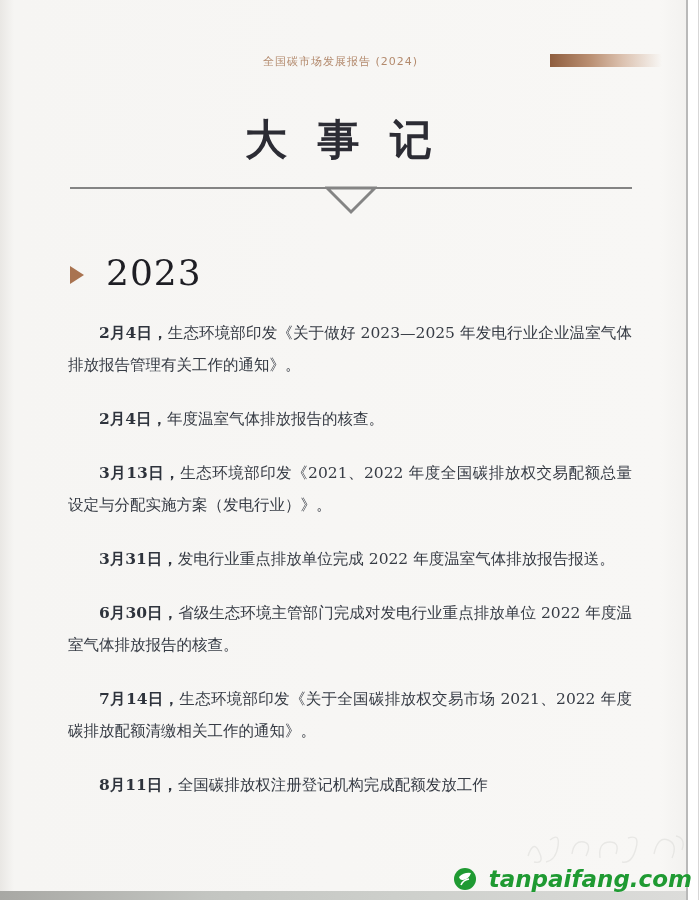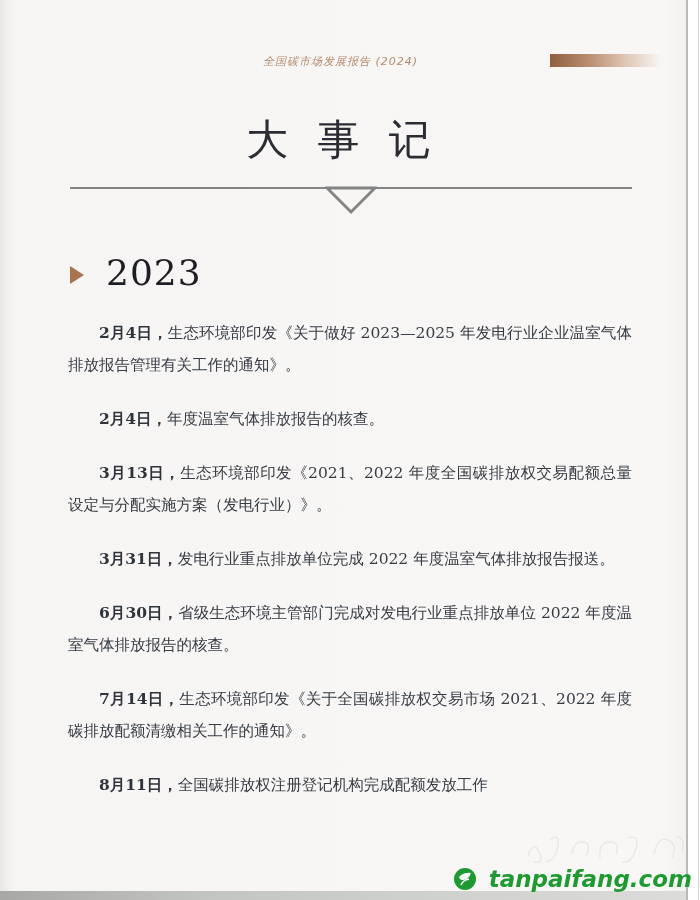--- a/index.html
+++ b/index.html
@@ -27,32 +27,31 @@
   .running-header {
     position: absolute; top: 52px; right: 20px; left: 0;
     height: 18px;
   }
   .running-header .label {
     position: absolute; right: 262px; top: 2px;
     font-size: 11px; letter-spacing: 1px;
     color: #b38a6d;
     font-family: "DejaVu Sans", "Liberation Sans", sans-serif;
     white-space: nowrap;
-    font-style: italic;
   }
   .running-header .bar {
     position: absolute; right: 18px; top: 2px;
     width: 112px; height: 13px;
     background: linear-gradient(to right, #8f5e3f 0%, #b98e71 35%, #dcc2b0 65%, rgba(255,255,255,0) 100%);
   }
   
   .chapter-title {
     position: absolute; top: 112px; left: 0; width: 685px;
     text-align: center;
-    font-size: 42px; font-weight: normal;
+    font-size: 42px; font-weight: bold;
     letter-spacing: 8px;
     color: #2c2c34;
   }
   
   .divider {
     position: absolute; top: 187px; left: 70px; width: 562px; height: 30px;
   }
   .divider .rule {
     position: absolute; top: 0; left: 0; right: 0; height: 2px;
     background: #848484;

